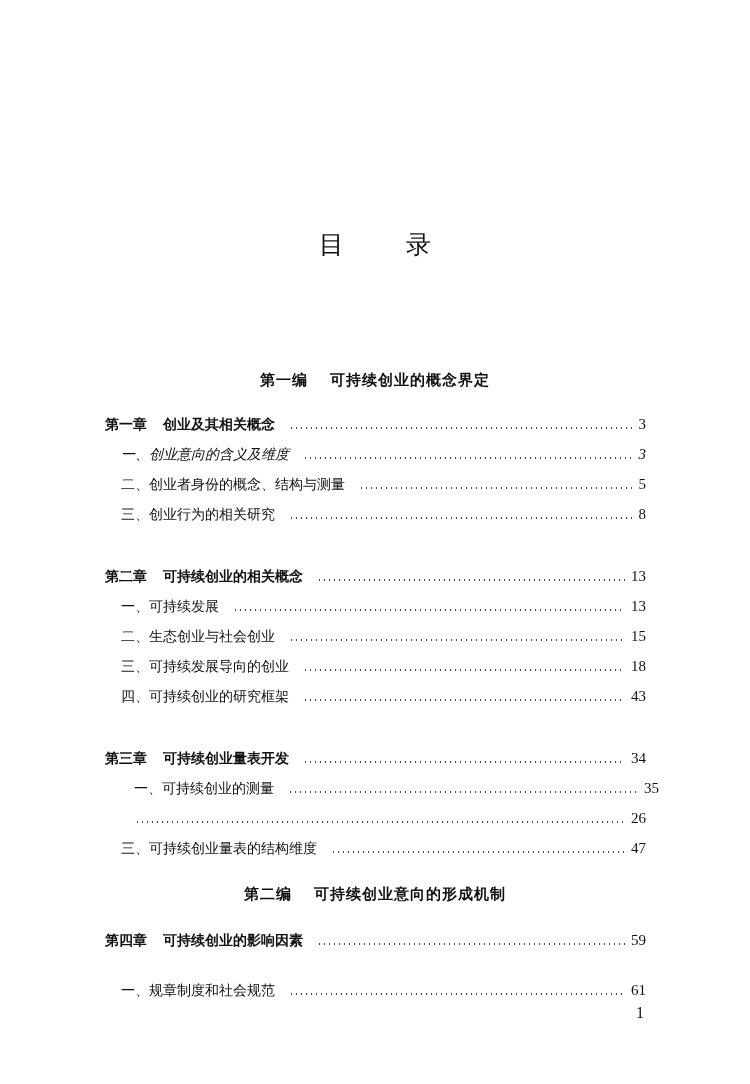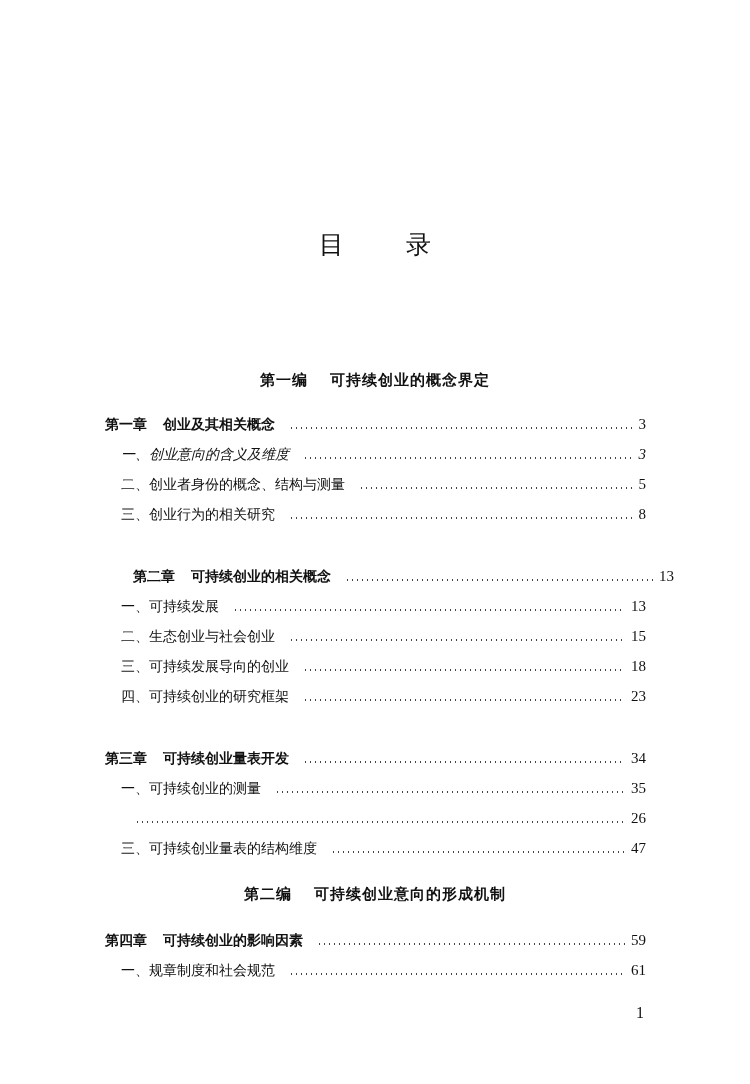--- a/index.html
+++ b/index.html
@@ -66,21 +66,21 @@
   <span class="label">二、创业者身份的概念、结构与测量</span>
   <span class="leader"></span>
   <span class="page">5</span>
 </div>
 <div class="row sec" style="top:503px;">
   <span class="label">三、创业行为的相关研究</span>
   <span class="leader"></span>
   <span class="page">8</span>
 </div>
 
-<div class="row ch" style="top:565px;margin-left:28px;">
+<div class="row ch" style="top:565px;">
   <span class="num">第二章</span>
     <span class="chgap"></span>
   <span class="label">可持续创业的相关概念</span>
   <span class="leader"></span>
   <span class="page">13</span>
 </div>
 <div class="row sec" style="top:595px;">
   <span class="label">一、可持续发展</span>
   <span class="leader"></span>
   <span class="page">13</span>
@@ -91,31 +91,31 @@
   <span class="page">15</span>
 </div>
 <div class="row sec" style="top:655px;">
   <span class="label">三、可持续发展导向的创业</span>
   <span class="leader"></span>
   <span class="page">18</span>
 </div>
 <div class="row sec" style="top:685px;">
   <span class="label">四、可持续创业的研究框架</span>
   <span class="leader"></span>
-  <span class="page">23</span>
+  <span class="page">43</span>
 </div>
 
 <div class="row ch" style="top:747px;">
   <span class="num">第三章</span>
     <span class="chgap"></span>
   <span class="label">可持续创业量表开发</span>
   <span class="leader"></span>
   <span class="page">34</span>
 </div>
-<div class="row sec" style="top:777px;">
+<div class="row sec" style="top:777px;margin-left:13px;">
   <span class="label">一、可持续创业的测量</span>
   <span class="leader"></span>
   <span class="page">35</span>
 </div>
 <div class="row sec" style="top:807px;">
   <span class="leader"></span>
   <span class="page">26</span>
 </div>
 <div class="row sec" style="top:837px;">
   <span class="label">三、可持续创业量表的结构维度</span>
@@ -127,19 +127,19 @@
   <span>第二编</span><span class="sp"></span><span>可持续创业意向的形成机制</span>
 </div>
 
 <div class="row ch" style="top:929px;">
   <span class="num">第四章</span>
     <span class="chgap"></span>
   <span class="label">可持续创业的影响因素</span>
   <span class="leader"></span>
   <span class="page">59</span>
 </div>
-<div class="row sec" style="top:959px;">
+<div class="row sec" style="top:979px;">
   <span class="label">一、规章制度和社会规范</span>
   <span class="leader"></span>
   <span class="page">61</span>
 </div>
 
 <div class="pagenum">1</div>
 
 </body></html>

